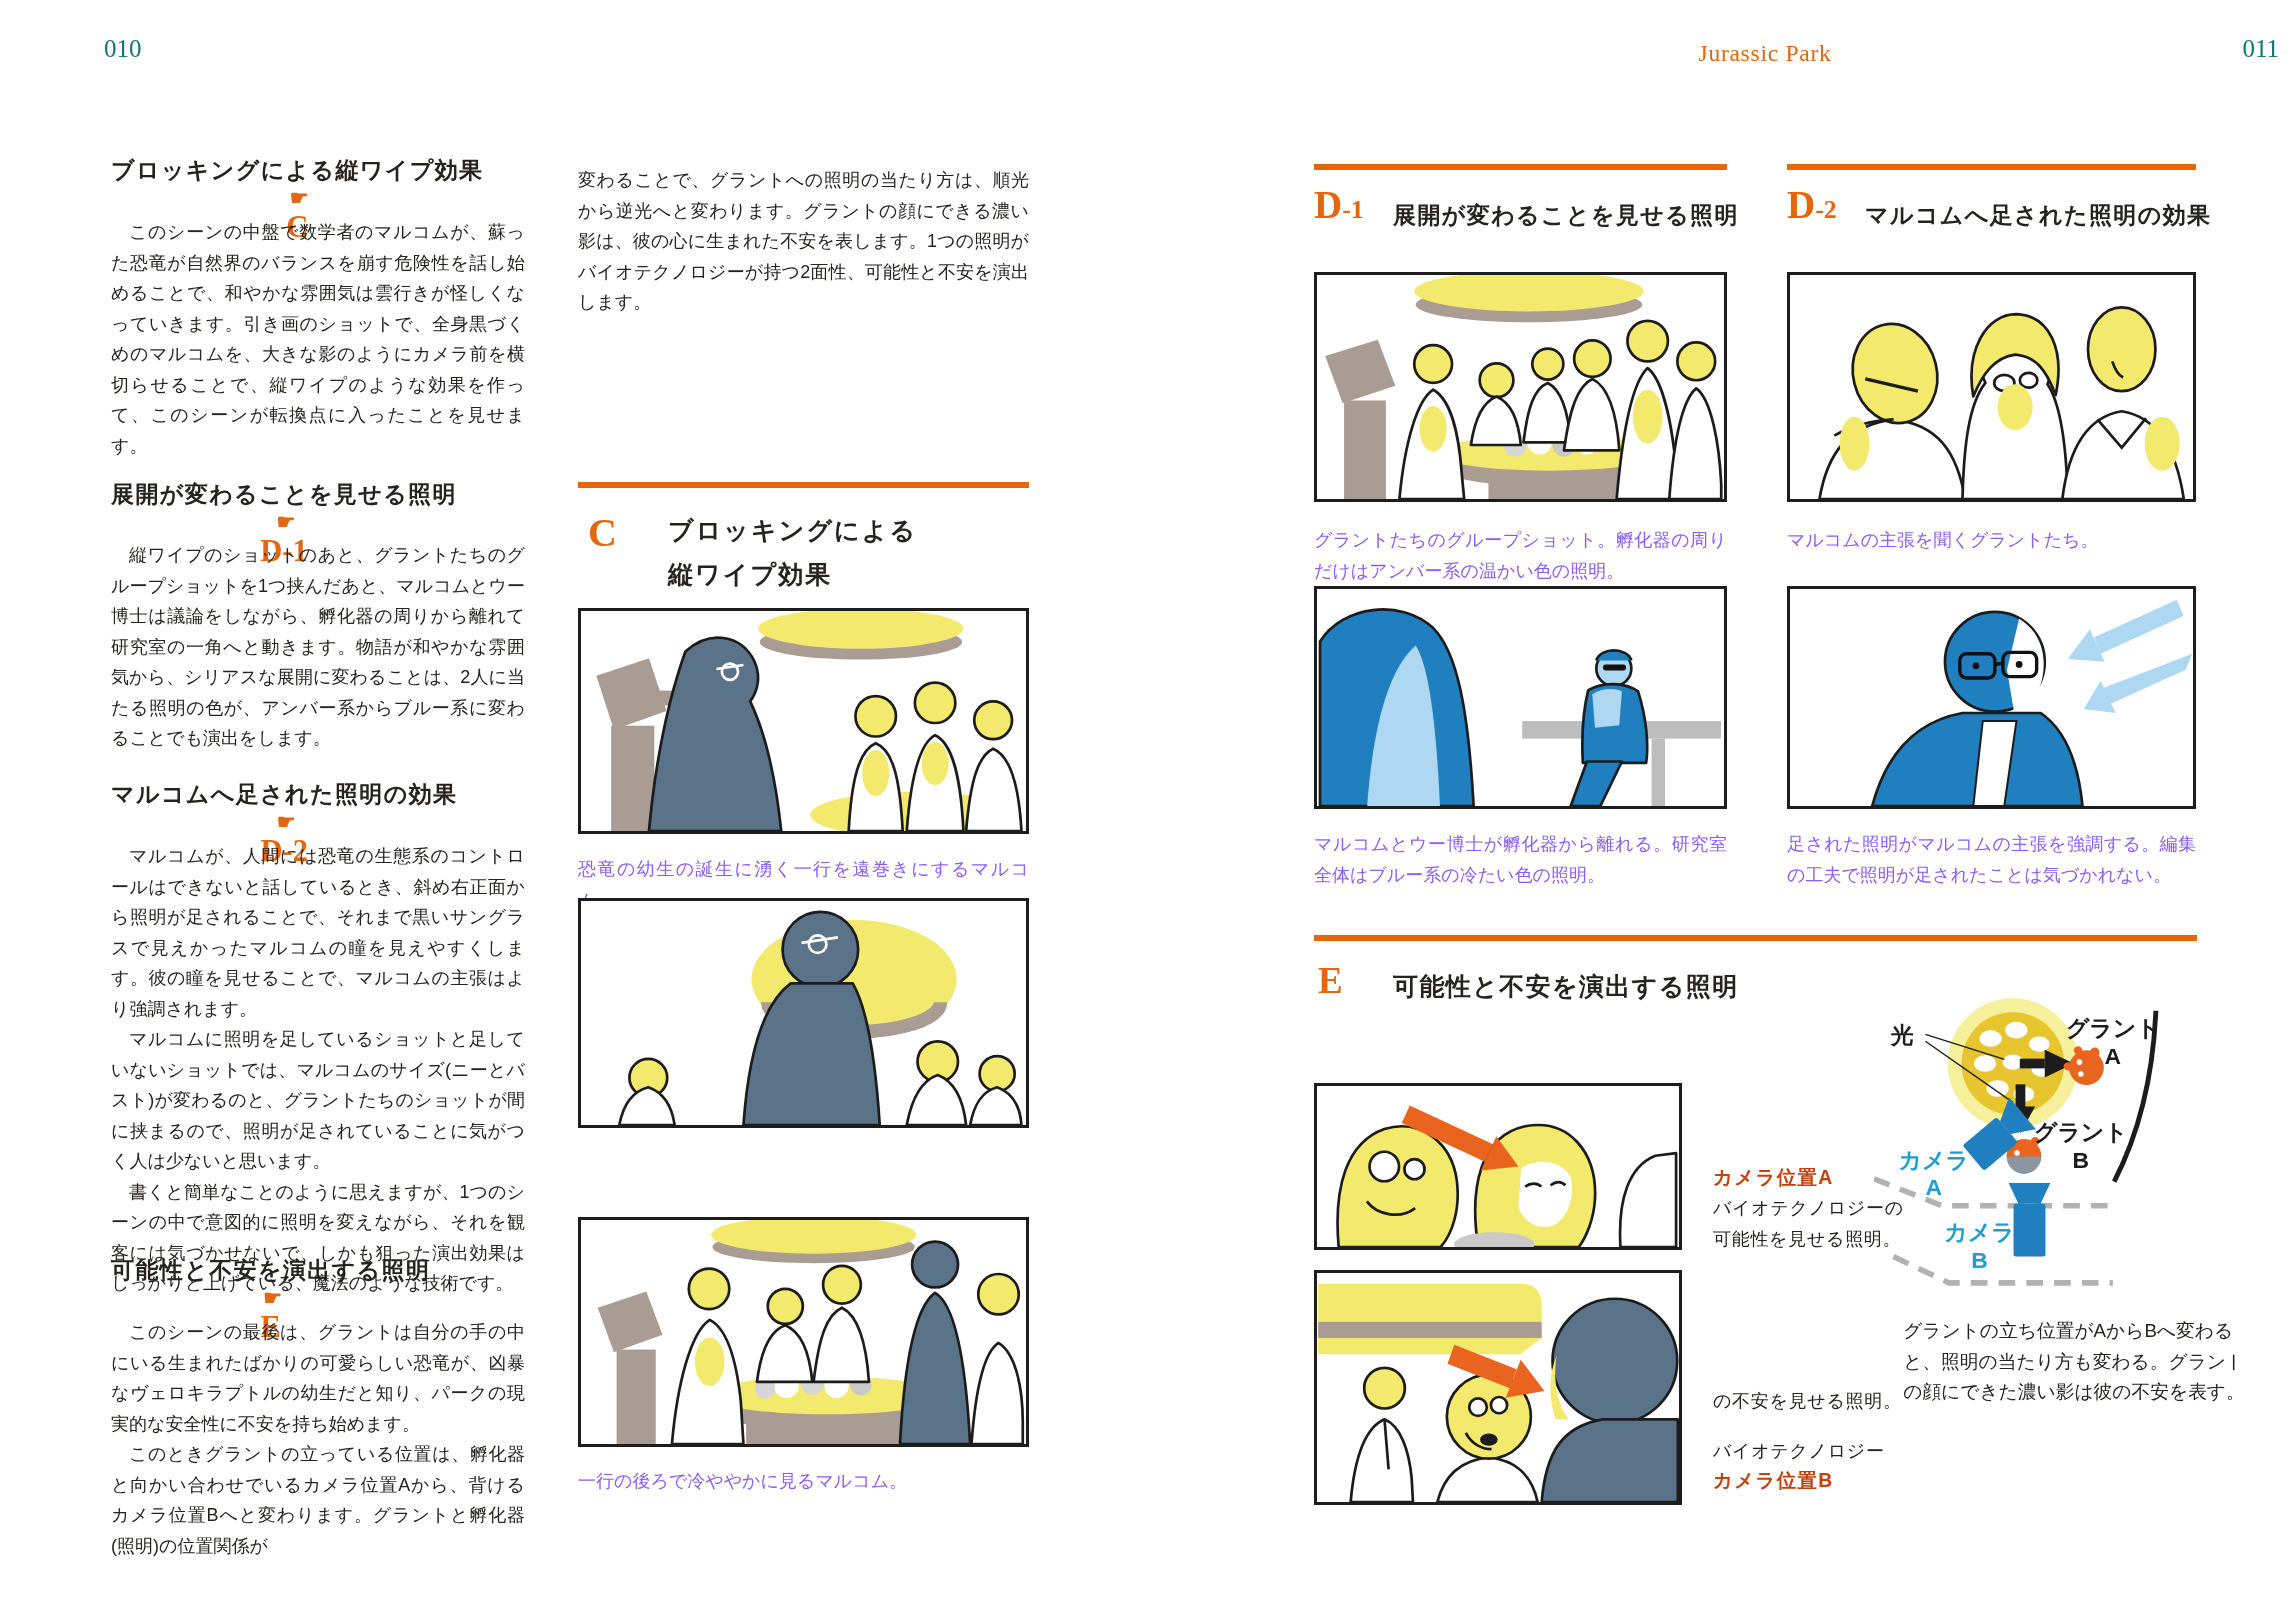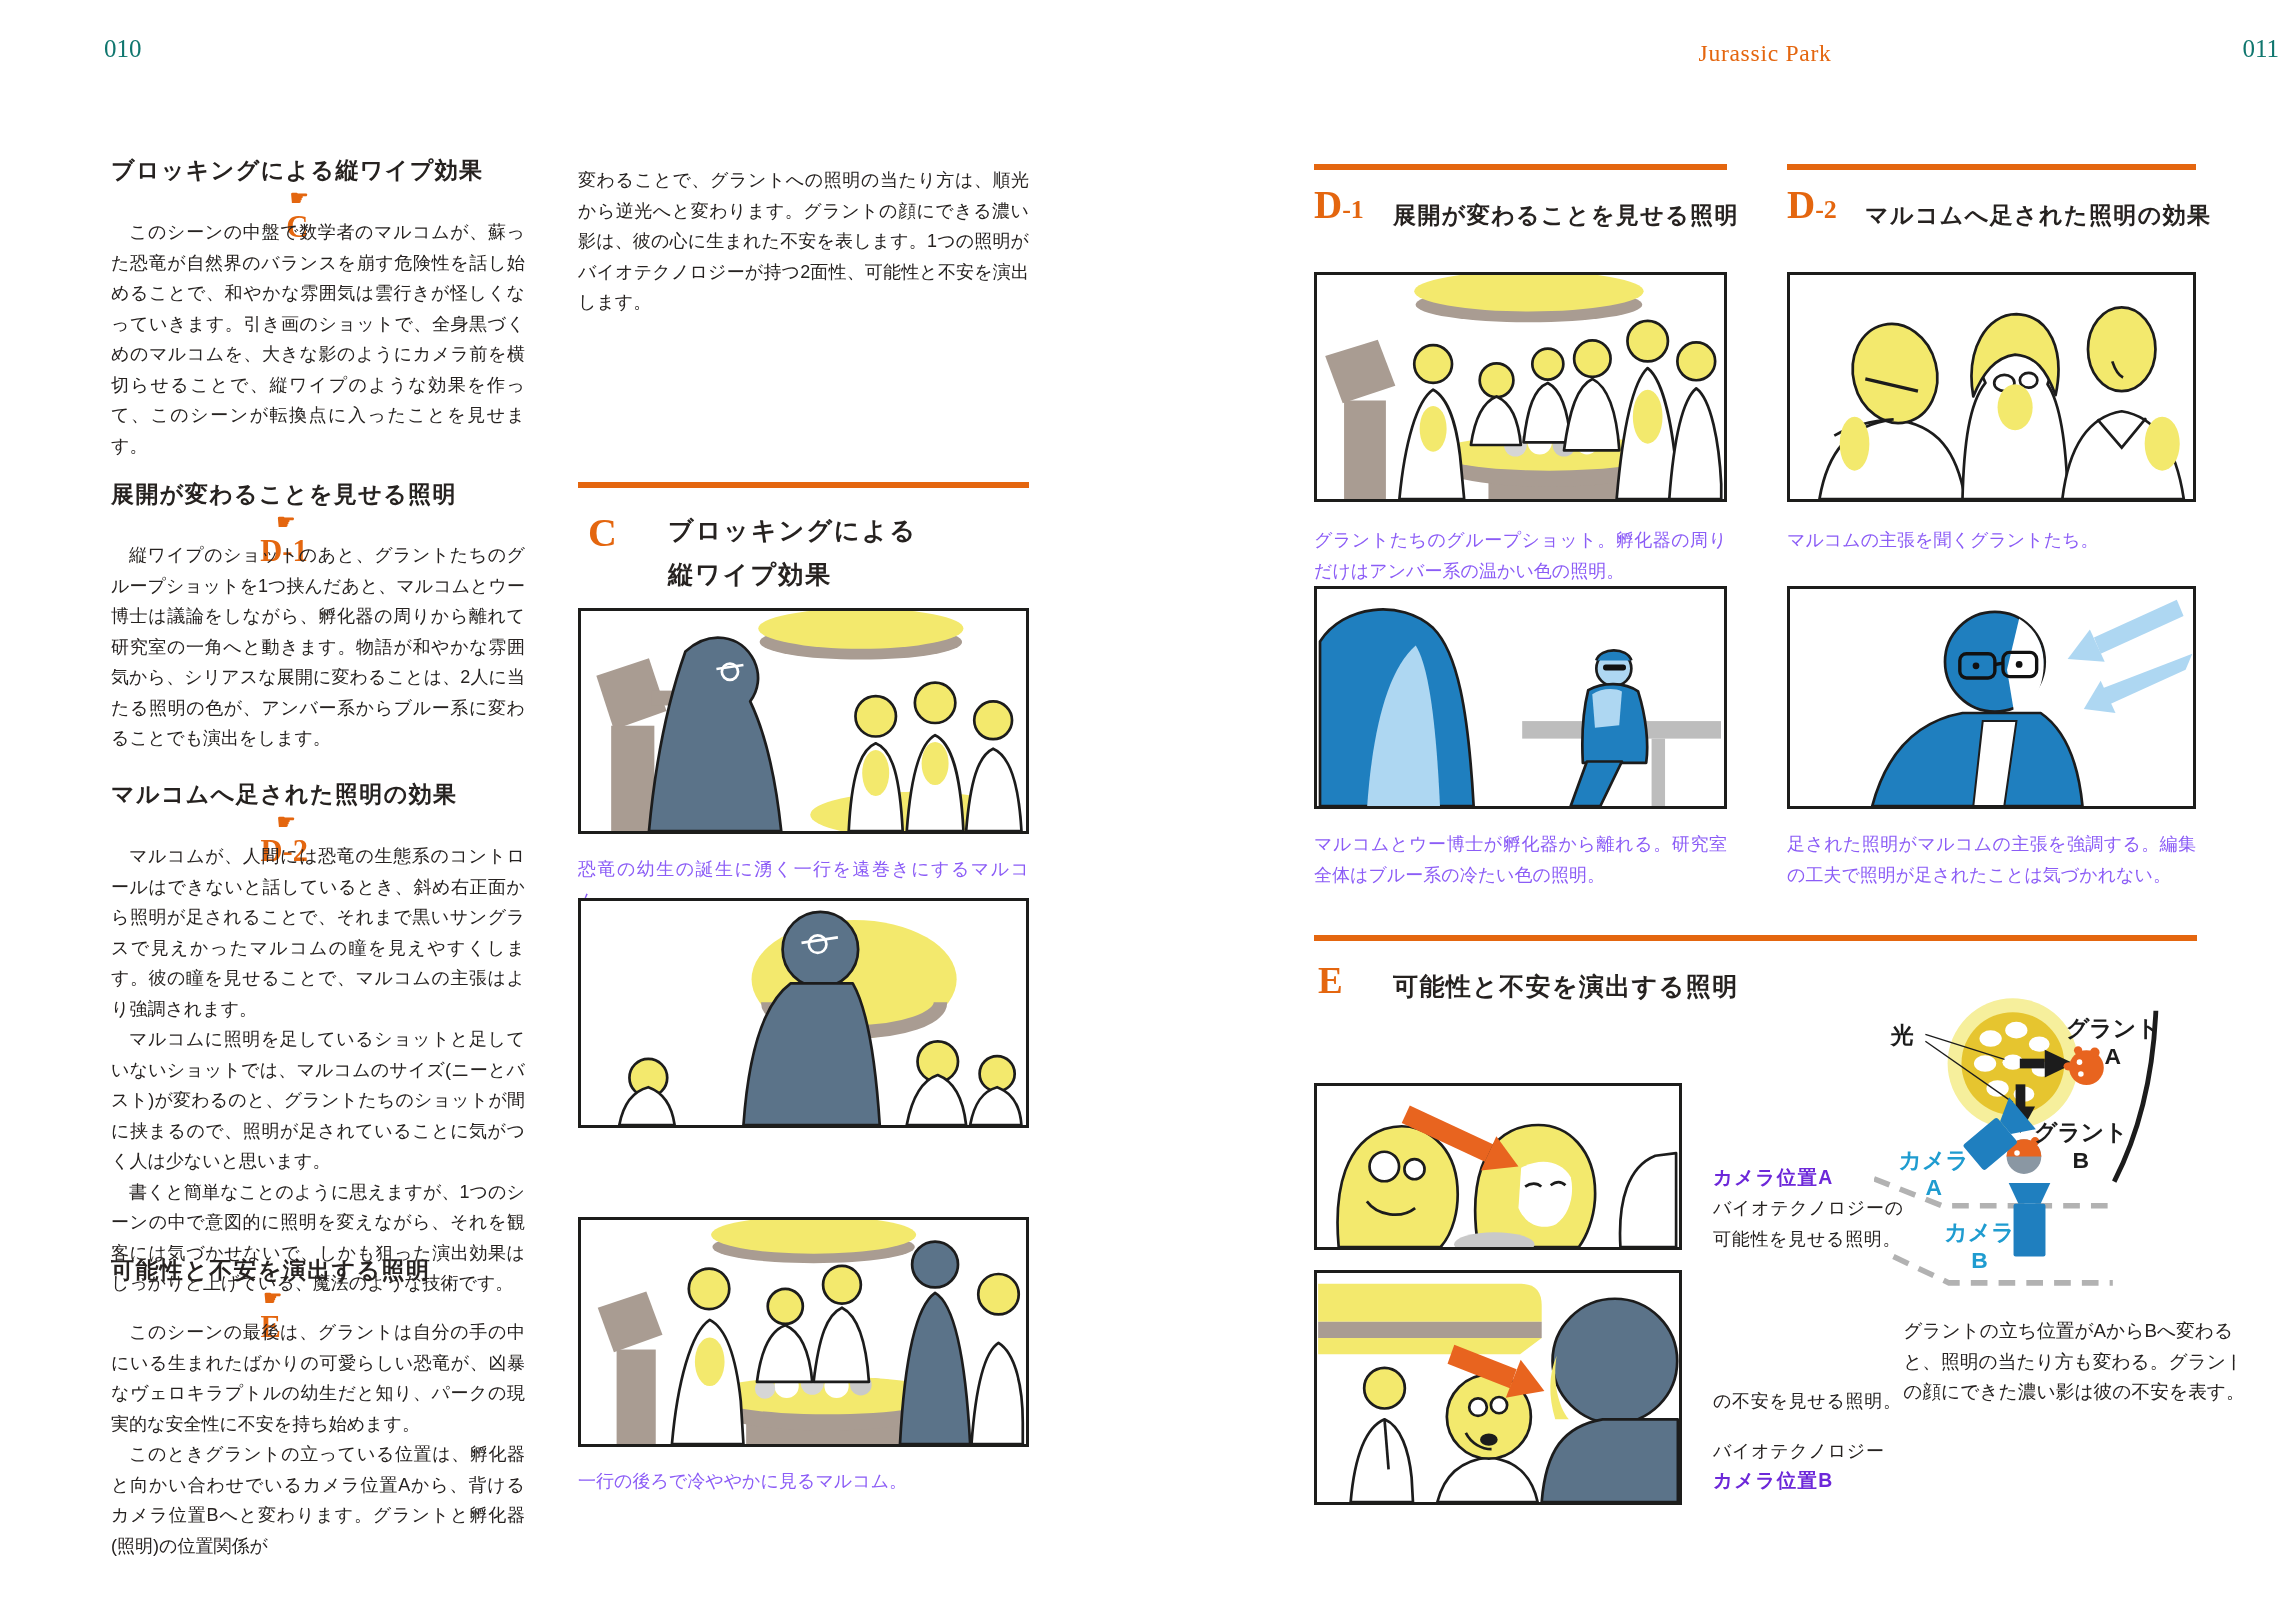--- a/index.html
+++ b/index.html
@@ -16,21 +16,21 @@
   .noindent p{text-indent:0;}
   .sec-head{font-size:23px;font-weight:bold;letter-spacing:1.4px;white-space:nowrap;display:flex;align-items:center;flex-direction:column;}
   .hand{color:#e4660f;font-size:21px;margin-left:11px;margin-right:5.6px;}
   .ref{font-family:"Liberation Serif",serif;color:#e4660f;font-size:30.5px;font-weight:bold;letter-spacing:0;}
   .caption{font-size:18px;line-height:31px;color:#8b5cf6;text-align:justify;}
   .rule{background:#e4660f;height:5.6px;}
   .big-letter{font-family:"Liberation Serif",serif;color:#e4660f;font-weight:bold;}
   .fig{background:#ffffff;border:3.5px solid #1d1d1b;box-sizing:border-box;}
   .fig svg{display:block;width:100%;height:100%;}
   .d-title{font-size:23px;font-weight:bold;letter-spacing:1.4px;white-space:nowrap;}
-  .cam-label{color:#6d28d9;font-size:19.4px;font-weight:bold;letter-spacing:1.4px;}
+  .cam-label{color:#c2410c;font-size:19.4px;font-weight:bold;letter-spacing:1.4px;}
   .cam-desc{font-size:18px;letter-spacing:0.7px;}
   .c-title{font-size:25px;font-weight:bold;letter-spacing:2.1px;line-height:44px;white-space:nowrap;}
   svg text{font-family:"Liberation Sans",sans-serif;}
   .dg-label{font-size:33px;font-weight:bold;fill:#1c1c1c;}
   .dg-cyan{font-size:33px;font-weight:bold;fill:#1f9cd0;}
   .dg-note{font-size:27px;fill:#262220;}
   .outline{stroke:#1c1c1c;stroke-width:4;stroke-linejoin:round;stroke-linecap:round;}
 </style>
 </head>
 <body>

